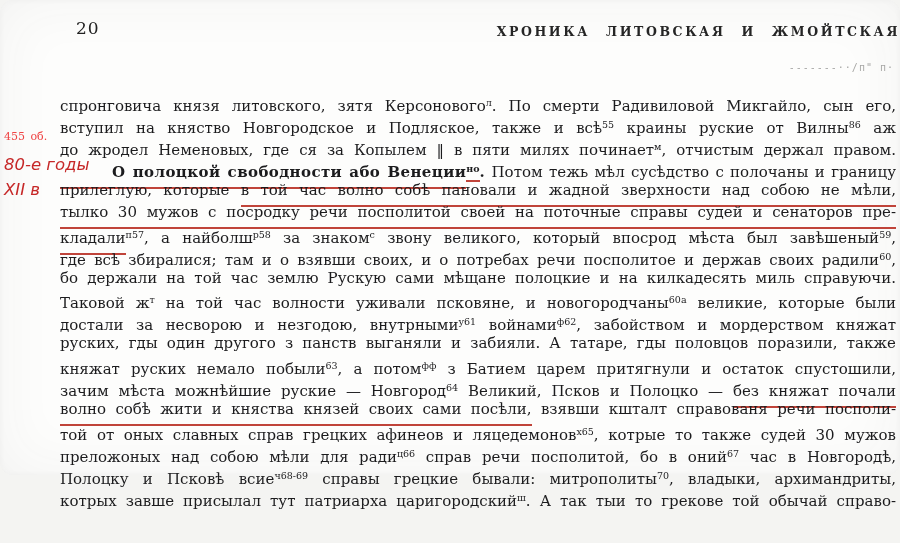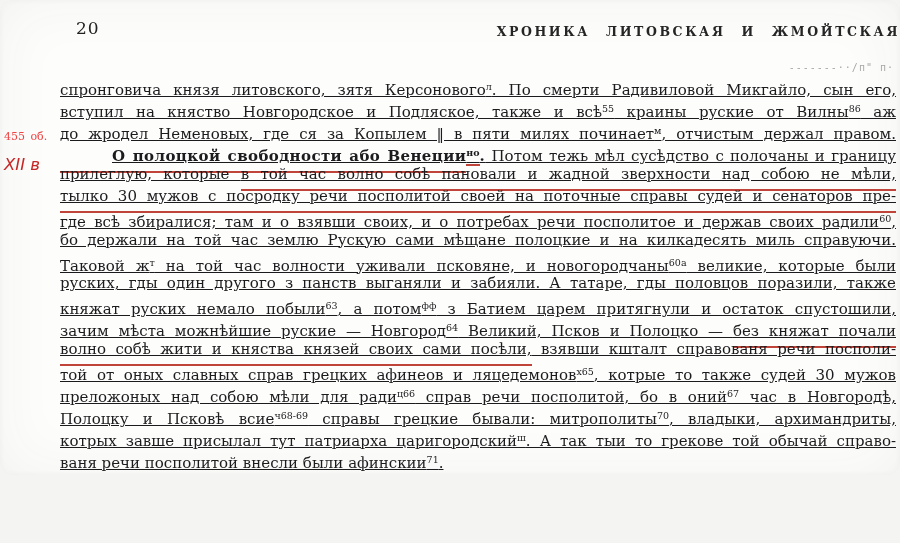--- a/index.html
+++ b/index.html
@@ -32,21 +32,21 @@
   .folio-note{
     position:absolute;left:4px;top:130px;
     font-size:11px;color:#ef4444;word-spacing:2px;
   }
   .date-note{
     position:absolute;left:4px;top:152px;
     font-family:"DejaVu Sans",sans-serif;font-style:italic;
     font-size:16.5px;line-height:25px;color:var(--annot-red,#c62828);
   }
   .body-text{
-    position:absolute;left:60px;top:76px;width:836px;text-decoration:underline;
+    position:absolute;left:60px;top:92px;width:836px;
   }
   .line{
     font-size:15px;line-height:21.95px;height:21.95px;
     text-align:justify;text-align-last:justify;
     color:#1c1c1e;
   }
   .line.last{text-align-last:left;}
   .line.indent span:first-child{padding-left:52px;}
   .b{font-weight:700;letter-spacing:.4px;}
   .u{border-bottom:2px solid var(--under-red,#c0443a);padding-bottom:6px;}
@@ -59,37 +59,39 @@
 
   <div class="page-number">20</div>
 
   <div class="running-title">ХРОНИКА ЛИТОВСКАЯ И ЖМОЙТСКАЯ</div>
 
   <div class="scan-artifact">-------··/п"  п·</div>
 
   <div class="folio-note">455 об.</div>
 
   <div class="date-note">
+    <div>80-е годы</div>
     <div>XII в</div>
   </div>
 
   <div class="body-text">
       <div class="line"><span>спронговича князя литовского, зятя Керсонового</span><span class="sup">л</span><span>. По смерти Радивиловой Микгайло, сын его,</span></div>
       <div class="line"><span>вступил на княство Новгородское и Подляское, также и всѣ</span><span class="sup">55</span><span> краины руские от Вилны</span><span class="sup">86</span><span> аж</span></div>
       <div class="line"><span>до жродел Неменовых, где ся за Копылем ‖ в пяти милях починает</span><span class="sup">м</span><span>, отчистым держал правом.</span></div>
       <div class="line indent"><span class="b u">О полоцкой свободности або Венеции</span><span class="sup b u">но</span><span class="b">.</span><span> Потом тежь мѣл сусѣдство с полочаны и границу</span></div>
       <div class="line"><span>прилеглую, которые </span><span class="u">в той час волно собѣ пановали и жадной зверхности над собою не мѣли,</span></div>
       <div class="line"><span class="u">тылко 30 мужов с посродку речи посполитой своей на поточные справы судей и сенаторов пре-</span></div>
+      <div class="line"><span class="u">кладали</span><span class="sup">п57</span><span>, а найболш</span><span class="sup">р58</span><span> за знаком</span><span class="sup">с</span><span> звону великого, который впосрод мѣста был завѣшеный</span><span class="sup">59</span><span>,</span></div>
       <div class="line"><span>где всѣ збиралися; там и о взявши своих, и о потребах речи посполитое и держав своих радили</span><span class="sup">60</span><span>,</span></div>
       <div class="line"><span>бо держали на той час землю Рускую сами мѣщане полоцкие и на килкадесять миль справуючи.</span></div>
       <div class="line"><span>Таковой ж</span><span class="sup">т</span><span> на той час волности уживали псковяне, и новогородчаны</span><span class="sup">60а</span><span> великие, которые были</span></div>
+      <div class="line"><span>достали за несворою и незгодою, внутрными</span><span class="sup">у61</span><span> войнами</span><span class="sup">ф62</span><span>, забойством и мордерством княжат</span></div>
       <div class="line"><span>руских, гды один другого з панств выганяли и забияли. А татаре, гды половцов поразили, также</span></div>
       <div class="line"><span>княжат руских немало побыли</span><span class="sup">63</span><span>, а потом</span><span class="sup">фф</span><span> з Батием царем притягнули и остаток спустошили,</span></div>
       <div class="line"><span>зачим мѣста можнѣйшие руские — Новгород</span><span class="sup">64</span><span> Великий, Псков и Полоцко — </span><span class="u">без княжат почали</span></div>
       <div class="line"><span class="u">волно собѣ жити и княства князей своих сами посѣли,</span><span> взявши кшталт справованя речи посполи-</span></div>
       <div class="line"><span>той от оных славных справ грецких афинеов и ляцедемонов</span><span class="sup">х65</span><span>, котрые то также судей 30 мужов</span></div>
       <div class="line"><span>преложоных над собою мѣли для ради</span><span class="sup">ц66</span><span> справ речи посполитой, бо в оний</span><span class="sup">67</span><span> час в Новгородѣ,</span></div>
       <div class="line"><span>Полоцку и Псковѣ всие</span><span class="sup">ч68-69</span><span> справы грецкие бывали: митрополиты</span><span class="sup">70</span><span>, владыки, архимандриты,</span></div>
       <div class="line"><span>котрых завше присылал тут патриарха царигородский</span><span class="sup">ш</span><span>. А так тыи то грекове той обычай справо-</span></div>
-      <div class="line last"><span>ваня речи посполитой внесли были афинскии</span><span class="sup">71</span><span>.</span></div>
     </div>
 
 </div>
 
 </body></html>

